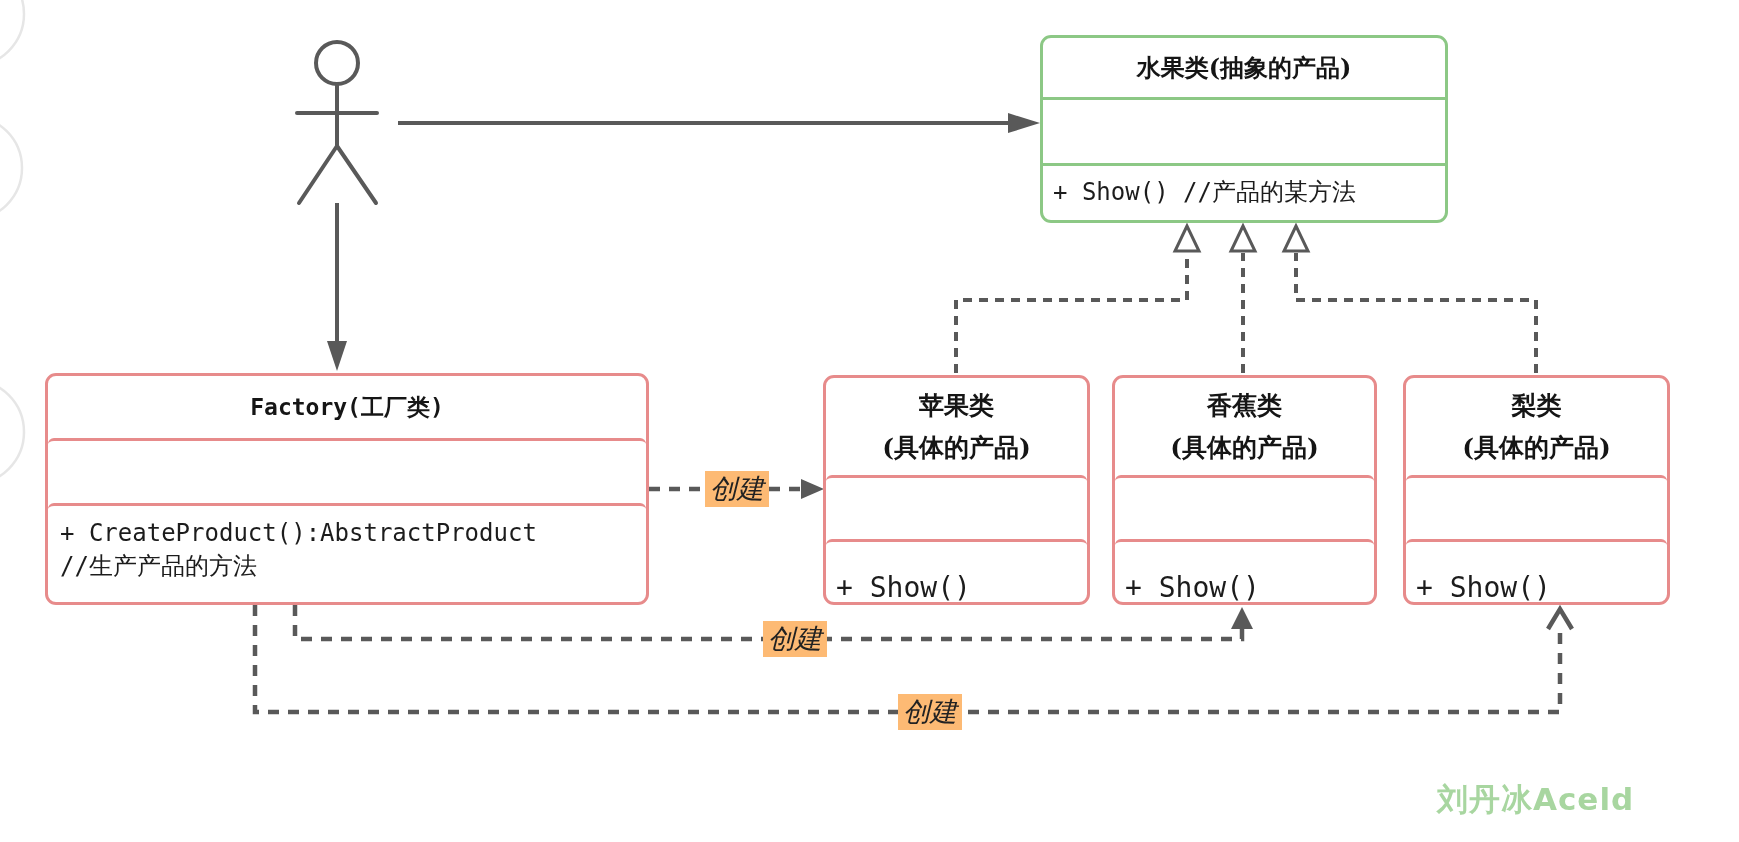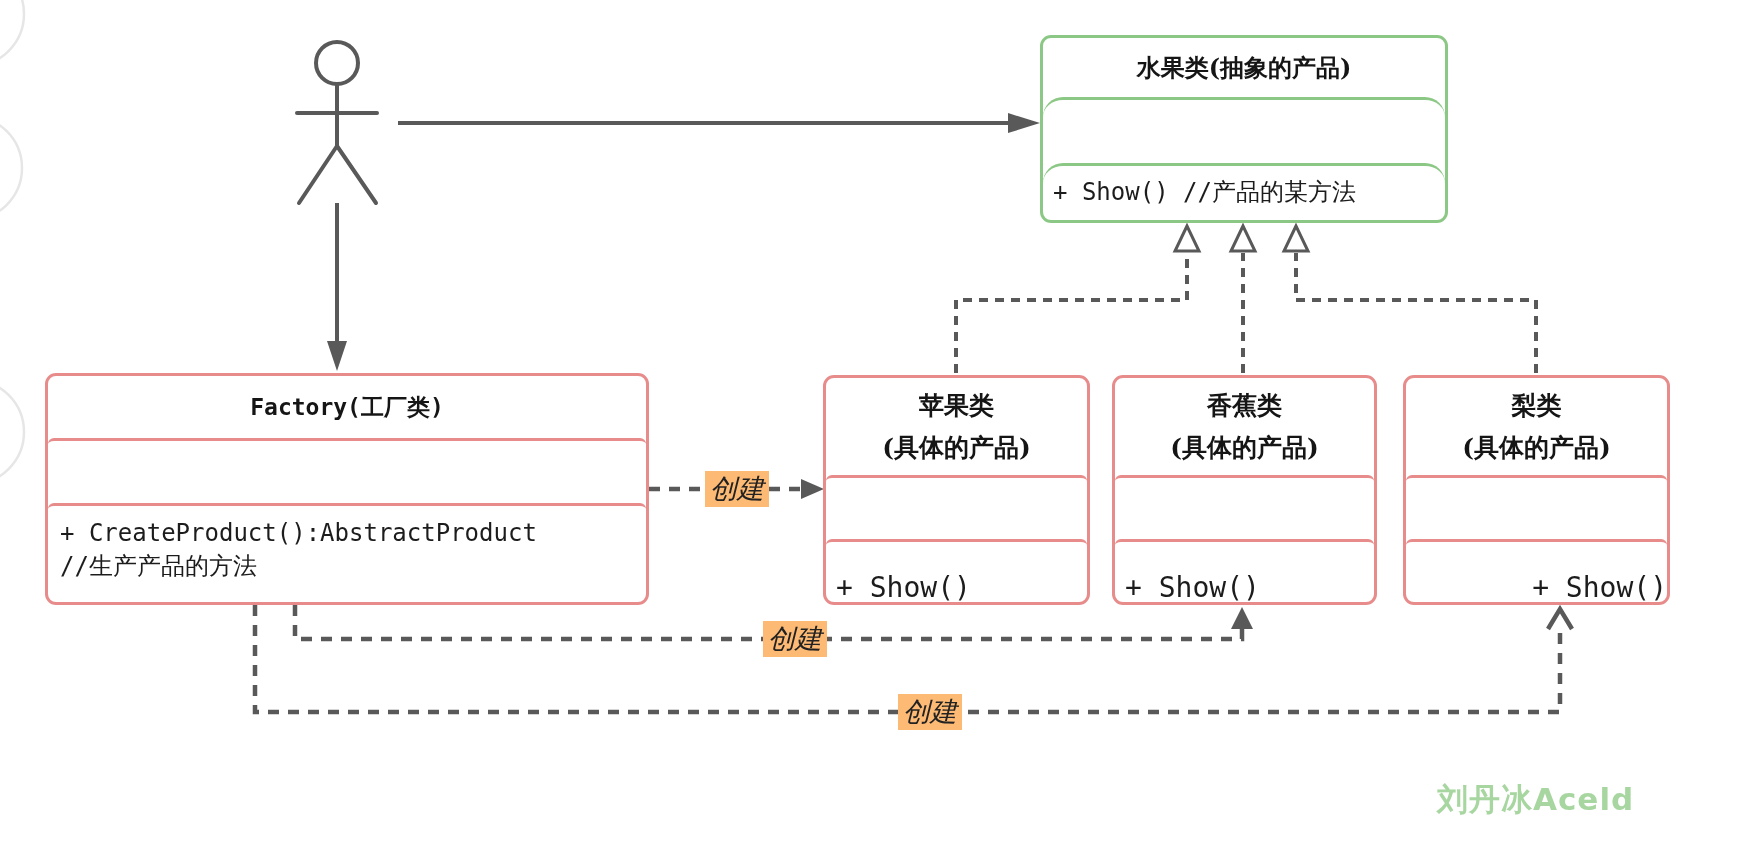--- a/index.html
+++ b/index.html
@@ -9,21 +9,21 @@
     font-family:"DejaVu Serif","Liberation Serif",serif; color:#111;
   }
   svg.connectors { position:absolute; left:0; top:0; }
 
   .uml-box {
     position:absolute; background:#fff; border:3px solid; border-radius:11px;
     display:flex; flex-direction:column;
   }
   .uml-box.green { border-color:#8cc885; }
   .uml-box.pink  { border-color:#e78b8b; }
-  .green .cmp { border-color:#8cc885;border-radius:20px; }
+  .green .cmp { border-color:#8cc885; }
   .pink  .cmp { border-color:#e78b8b;border-radius:6px; }
 
   .c-title {
     display:flex; flex-direction:column; align-items:center; justify-content:center;
     font-weight:bold; color:#151515;
   }
   .t24 { font-size:24px;text-align:right; }
   .t25 { font-size:25px; line-height:42px; }
   .cmp { border-top:3px solid; }
   .c-methods { flex:1; }
@@ -128,21 +128,21 @@
 
   <div class="uml-box pink" style="left:1112px; top:375px; width:265px; height:230px;">
     <div class="c-title t25" style="height:99px;">
       <div>香蕉类</div>
       <div>(具体的产品)</div>
     </div>
     <div class="cmp" style="height:65px;"></div>
     <div class="cmp c-methods product-methods mono">+ Show()</div>
   </div>
 
-  <div class="uml-box pink" style="left:1403px; top:375px; width:267px; height:230px;text-align:right;">
+  <div class="uml-box pink" style="left:1403px; top:375px; width:267px; height:230px;">
     <div class="c-title t25" style="height:99px;">
       <div>梨类</div>
       <div>(具体的产品)</div>
     </div>
     <div class="cmp" style="height:65px;"></div>
     <div class="cmp c-methods product-methods mono">+ Show()</div>
   </div>
 
   <div class="edge-label" style="left:737px; top:489px;">创建</div>
   <div class="edge-label" style="left:795px; top:639px;">创建</div>

